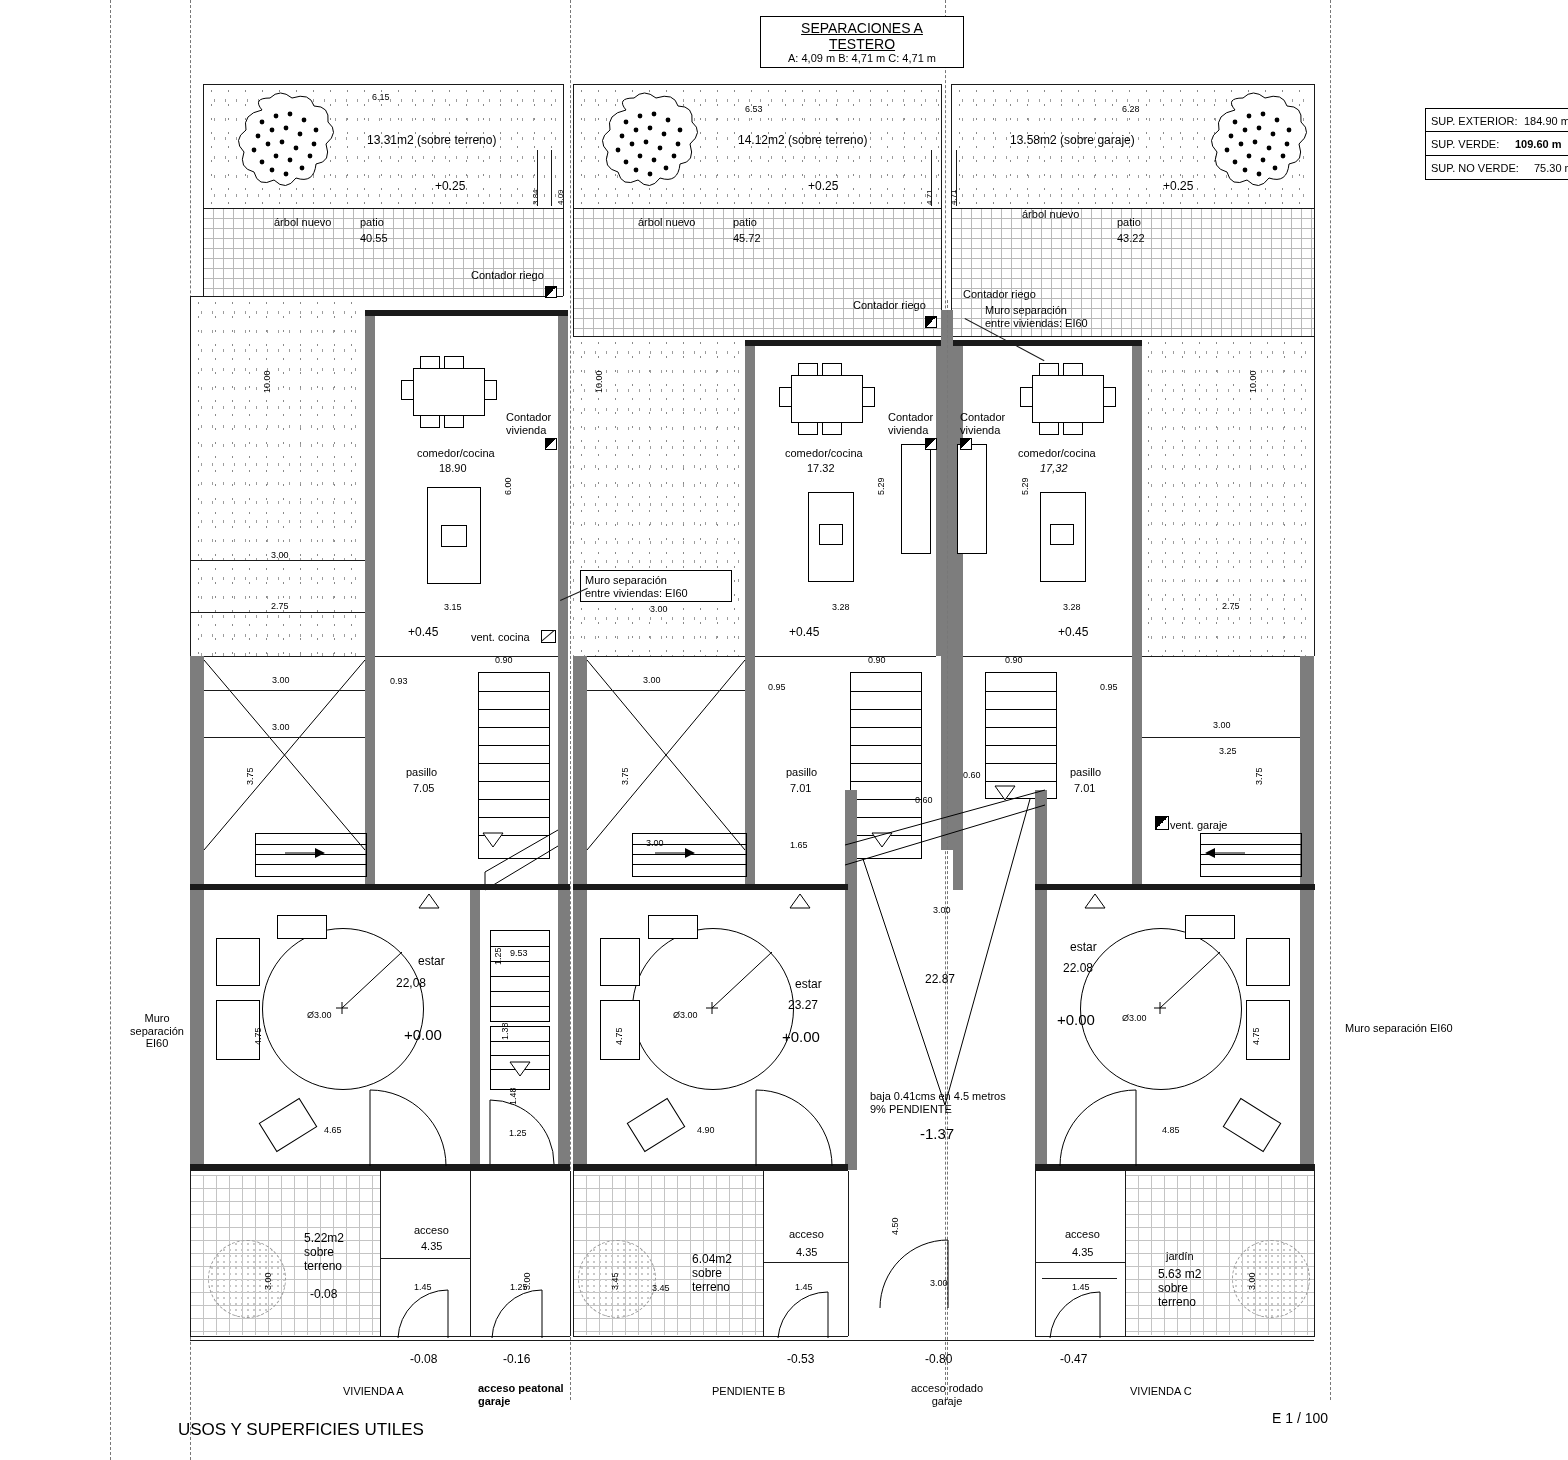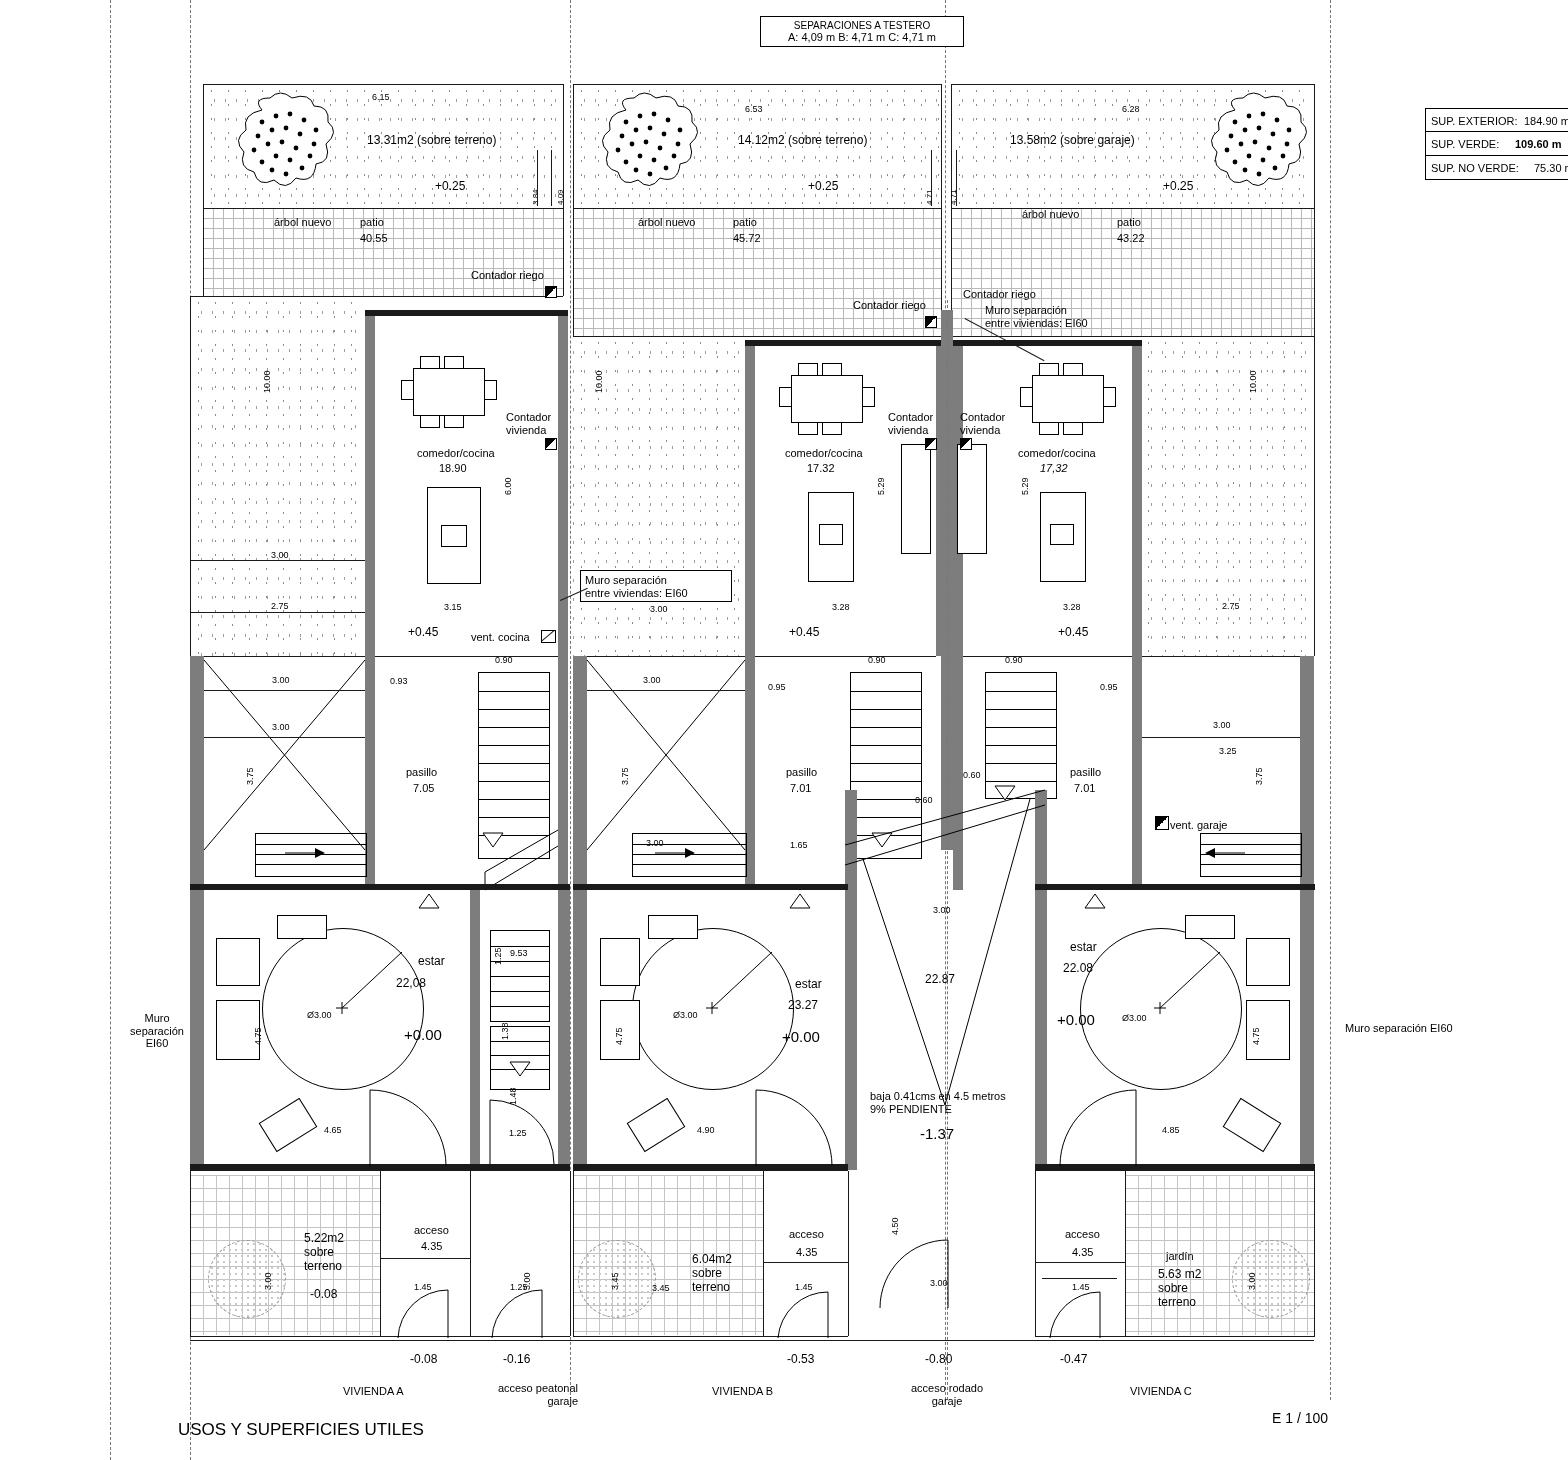--- a/index.html
+++ b/index.html
@@ -47,21 +47,21 @@
 
 <div id="sheet">
 
   <div class="dash-v" style="left:110px;top:0;height:1460px;"></div>
   <div class="dash-v" style="left:190px;top:0;height:1460px;"></div>
   <div class="dash-v" style="left:570px;top:0;height:1400px;"></div>
   <div class="dash-v" style="left:945px;top:0;height:1400px;"></div>
   <div class="dash-v" style="left:1330px;top:0;height:1400px;"></div>
 
   <div class="lbl-box" style="left:760px;top:16px;width:190px;">
-    <div style="font-size:10px;">SEPARACIONES A TESTERO</div>
+    <div style="font-size:14px;text-decoration:underline;">SEPARACIONES A TESTERO</div>
     <div style="font-size:11px;">A: 4,09 m   B: 4,71 m   C: 4,71 m</div>
   </div>
 
   <div class="abs" style="left:1425px;top:108px;width:150px;">
     <div class="box" style="position:relative;left:0;top:0;width:148px;height:24px;box-sizing:border-box;">
       <span class="txt abs" style="left:5px;top:6px;">SUP. EXTERIOR:</span>
       <span class="txt abs" style="left:98px;top:6px;">184.90 m</span>
     </div>
     <div class="box" style="position:relative;left:0;top:0;width:148px;height:24px;box-sizing:border-box;border-top:none;">
       <span class="txt abs" style="left:5px;top:6px;">SUP. VERDE:</span>
@@ -665,24 +665,24 @@
 
   <div class="ln hl thin" style="left:190px;top:1340px;width:1124px;"></div>
   <span class="txt med abs" style="left:410px;top:1353px;">-0.08</span>
   <span class="txt med abs" style="left:503px;top:1353px;">-0.16</span>
   <span class="txt med abs" style="left:787px;top:1353px;">-0.53</span>
   <span class="txt med abs" style="left:925px;top:1353px;">-0.80</span>
   <span class="txt med abs" style="left:1060px;top:1353px;">-0.47</span>
 
   <span class="txt abs" style="left:343px;top:1385px;">VIVIENDA A</span>
   <div class="abs" style="left:478px;top:1382px;width:100px;">
-    <span class="txt" style="display:block;text-align:right;">acceso peatonal
+    <span class="txt" style="display:block;text-align:left;font-weight:bold;">acceso peatonal
 garaje</span>
   </div>
-  <span class="txt abs" style="left:712px;top:1385px;">VIVIENDA B</span>
+  <span class="txt abs" style="left:712px;top:1385px;">PENDIENTE B</span>
   <div class="abs" style="left:897px;top:1382px;width:100px;">
     <span class="txt" style="display:block;text-align:center;">acceso rodado
 garaje</span>
   </div>
   <span class="txt abs" style="left:1130px;top:1385px;">VIVIENDA C</span>
 
   <span class="abs" style="left:178px;top:1420px;font-size:17px;">USOS Y SUPERFICIES UTILES</span>
   <span class="abs" style="left:1272px;top:1410px;font-size:14px;">E 1 / 100</span>
 
 </div>

